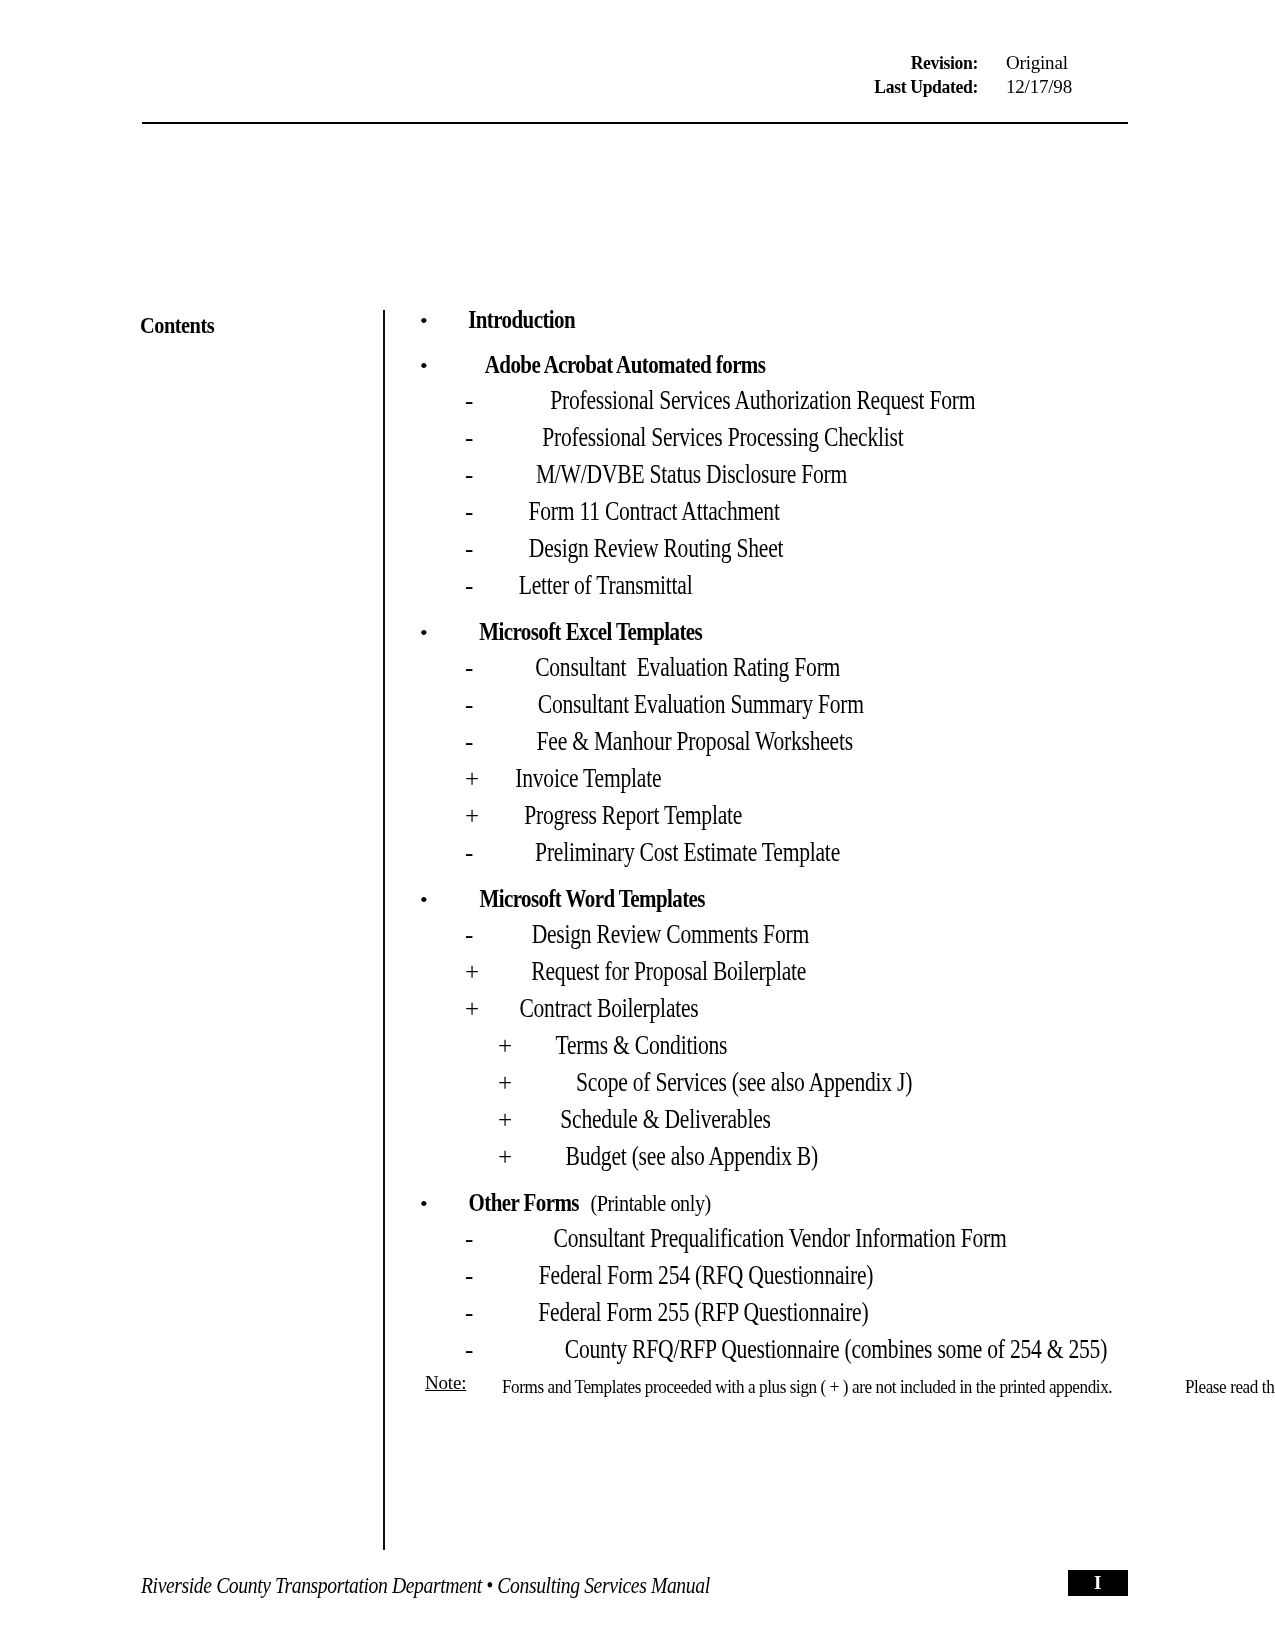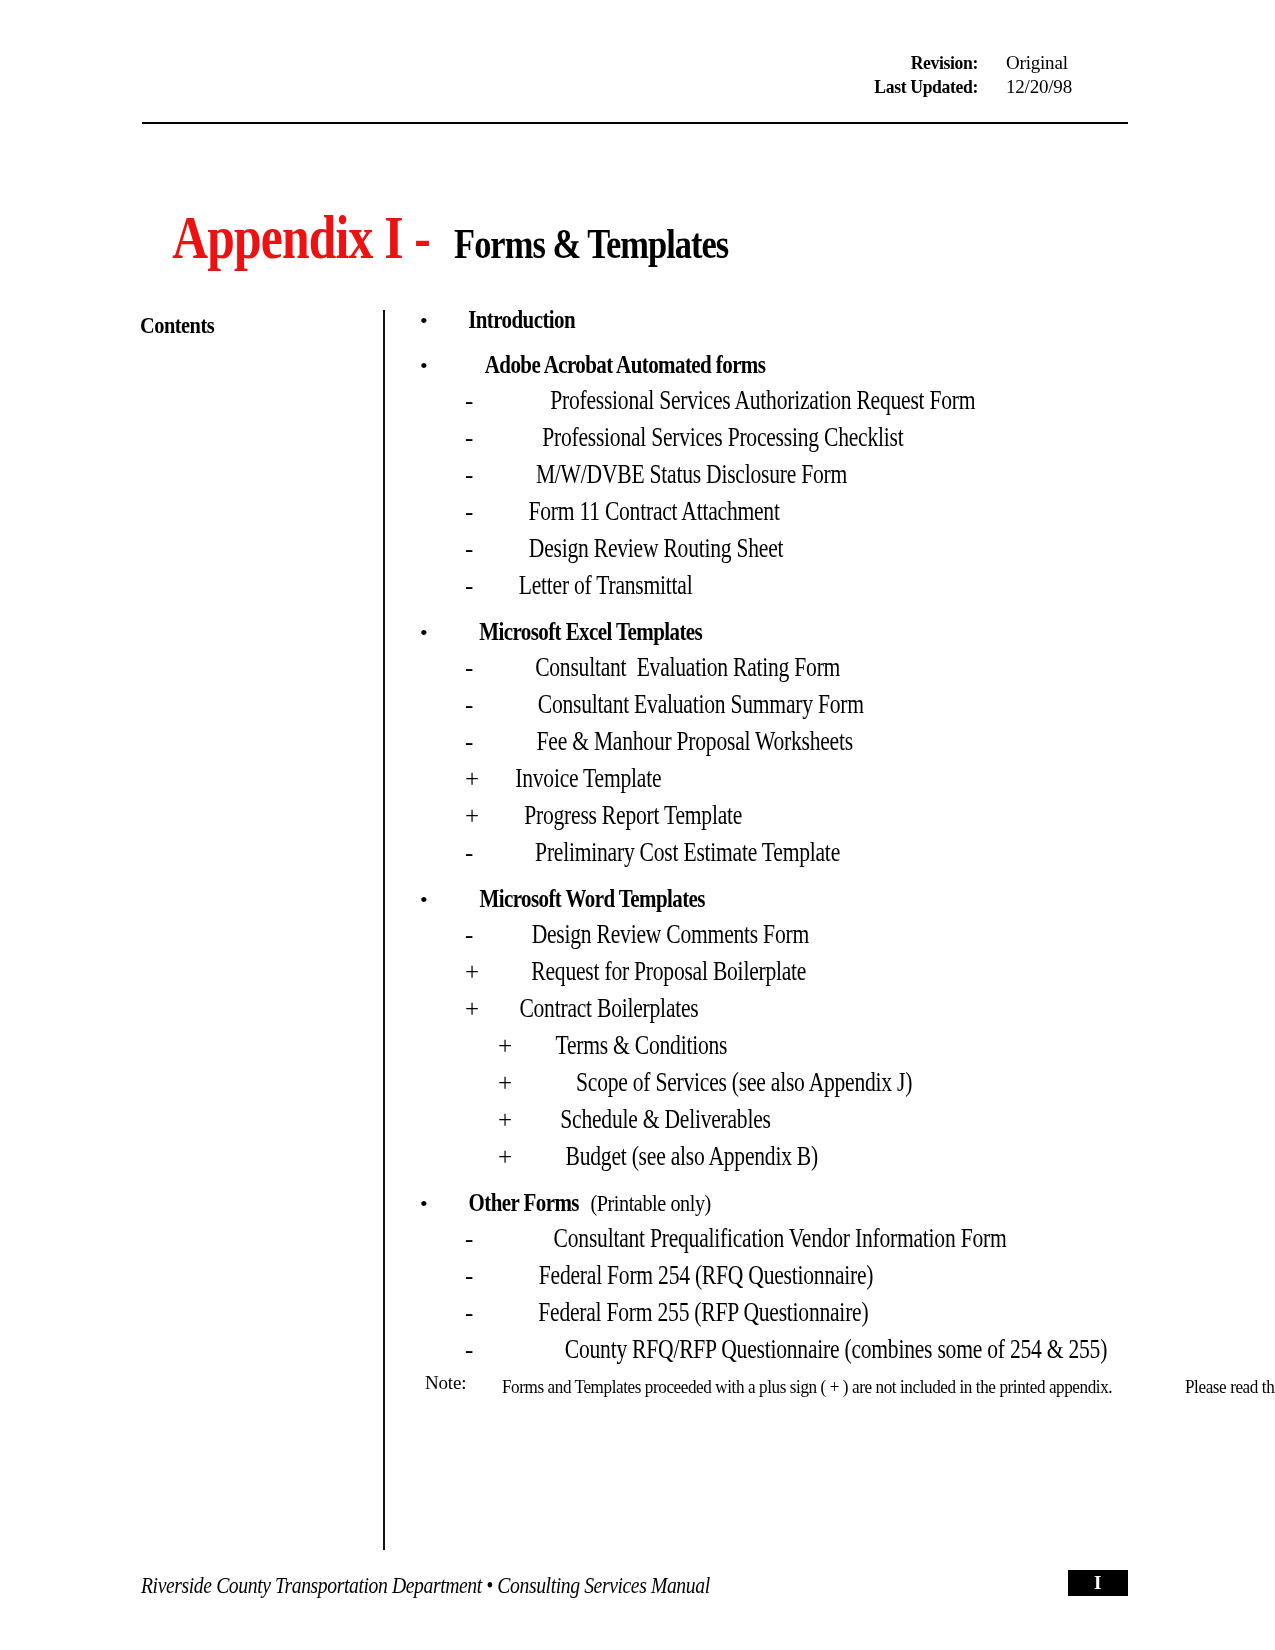--- a/index.html
+++ b/index.html
@@ -205,20 +205,21 @@
     left: 425px;
     display: flex;
     align-items: flex-start;
     white-space: nowrap;
   }
   .note-label {
     font-size: 19px;
     width: 77px;
     flex: none;
     letter-spacing: -0.2px;
+    text-decoration: underline;
   }
   .note-lines {
     font-size: 19px;
     line-height: 1.55;
   }
   .note-lines div {
     letter-spacing: -0.45px;
     transform: scaleX(0.90);
     transform-origin: left top;
     display: inline-block;
@@ -259,30 +260,26 @@
 <div class="page">
 
   <div class="header-block">
     <div class="header-rows">
       <div class="header-row">
         <span class="header-label">Revision:</span>
         <span class="header-value">Original</span>
       </div>
       <div class="header-row">
         <span class="header-label">Last Updated:</span>
-        <span class="header-value">12/20/98</span>
+        <span class="header-value">12/17/98</span>
       </div>
     </div>
   </div>
   <div class="header-rule"></div>
 
-  <div class="title-wrap">
-    <span class="title-appendix">Appendix I -</span>
-    <span class="title-sub">Forms &amp; Templates</span>
-  </div>
 
   <div class="contents-label">Contents</div>
   <div class="divider"></div>
 
   <div class="list-col">
 
     <div class="item lvl1">
       <span class="marker">•</span>
       <span class="label">Introduction</span>
     </div>

